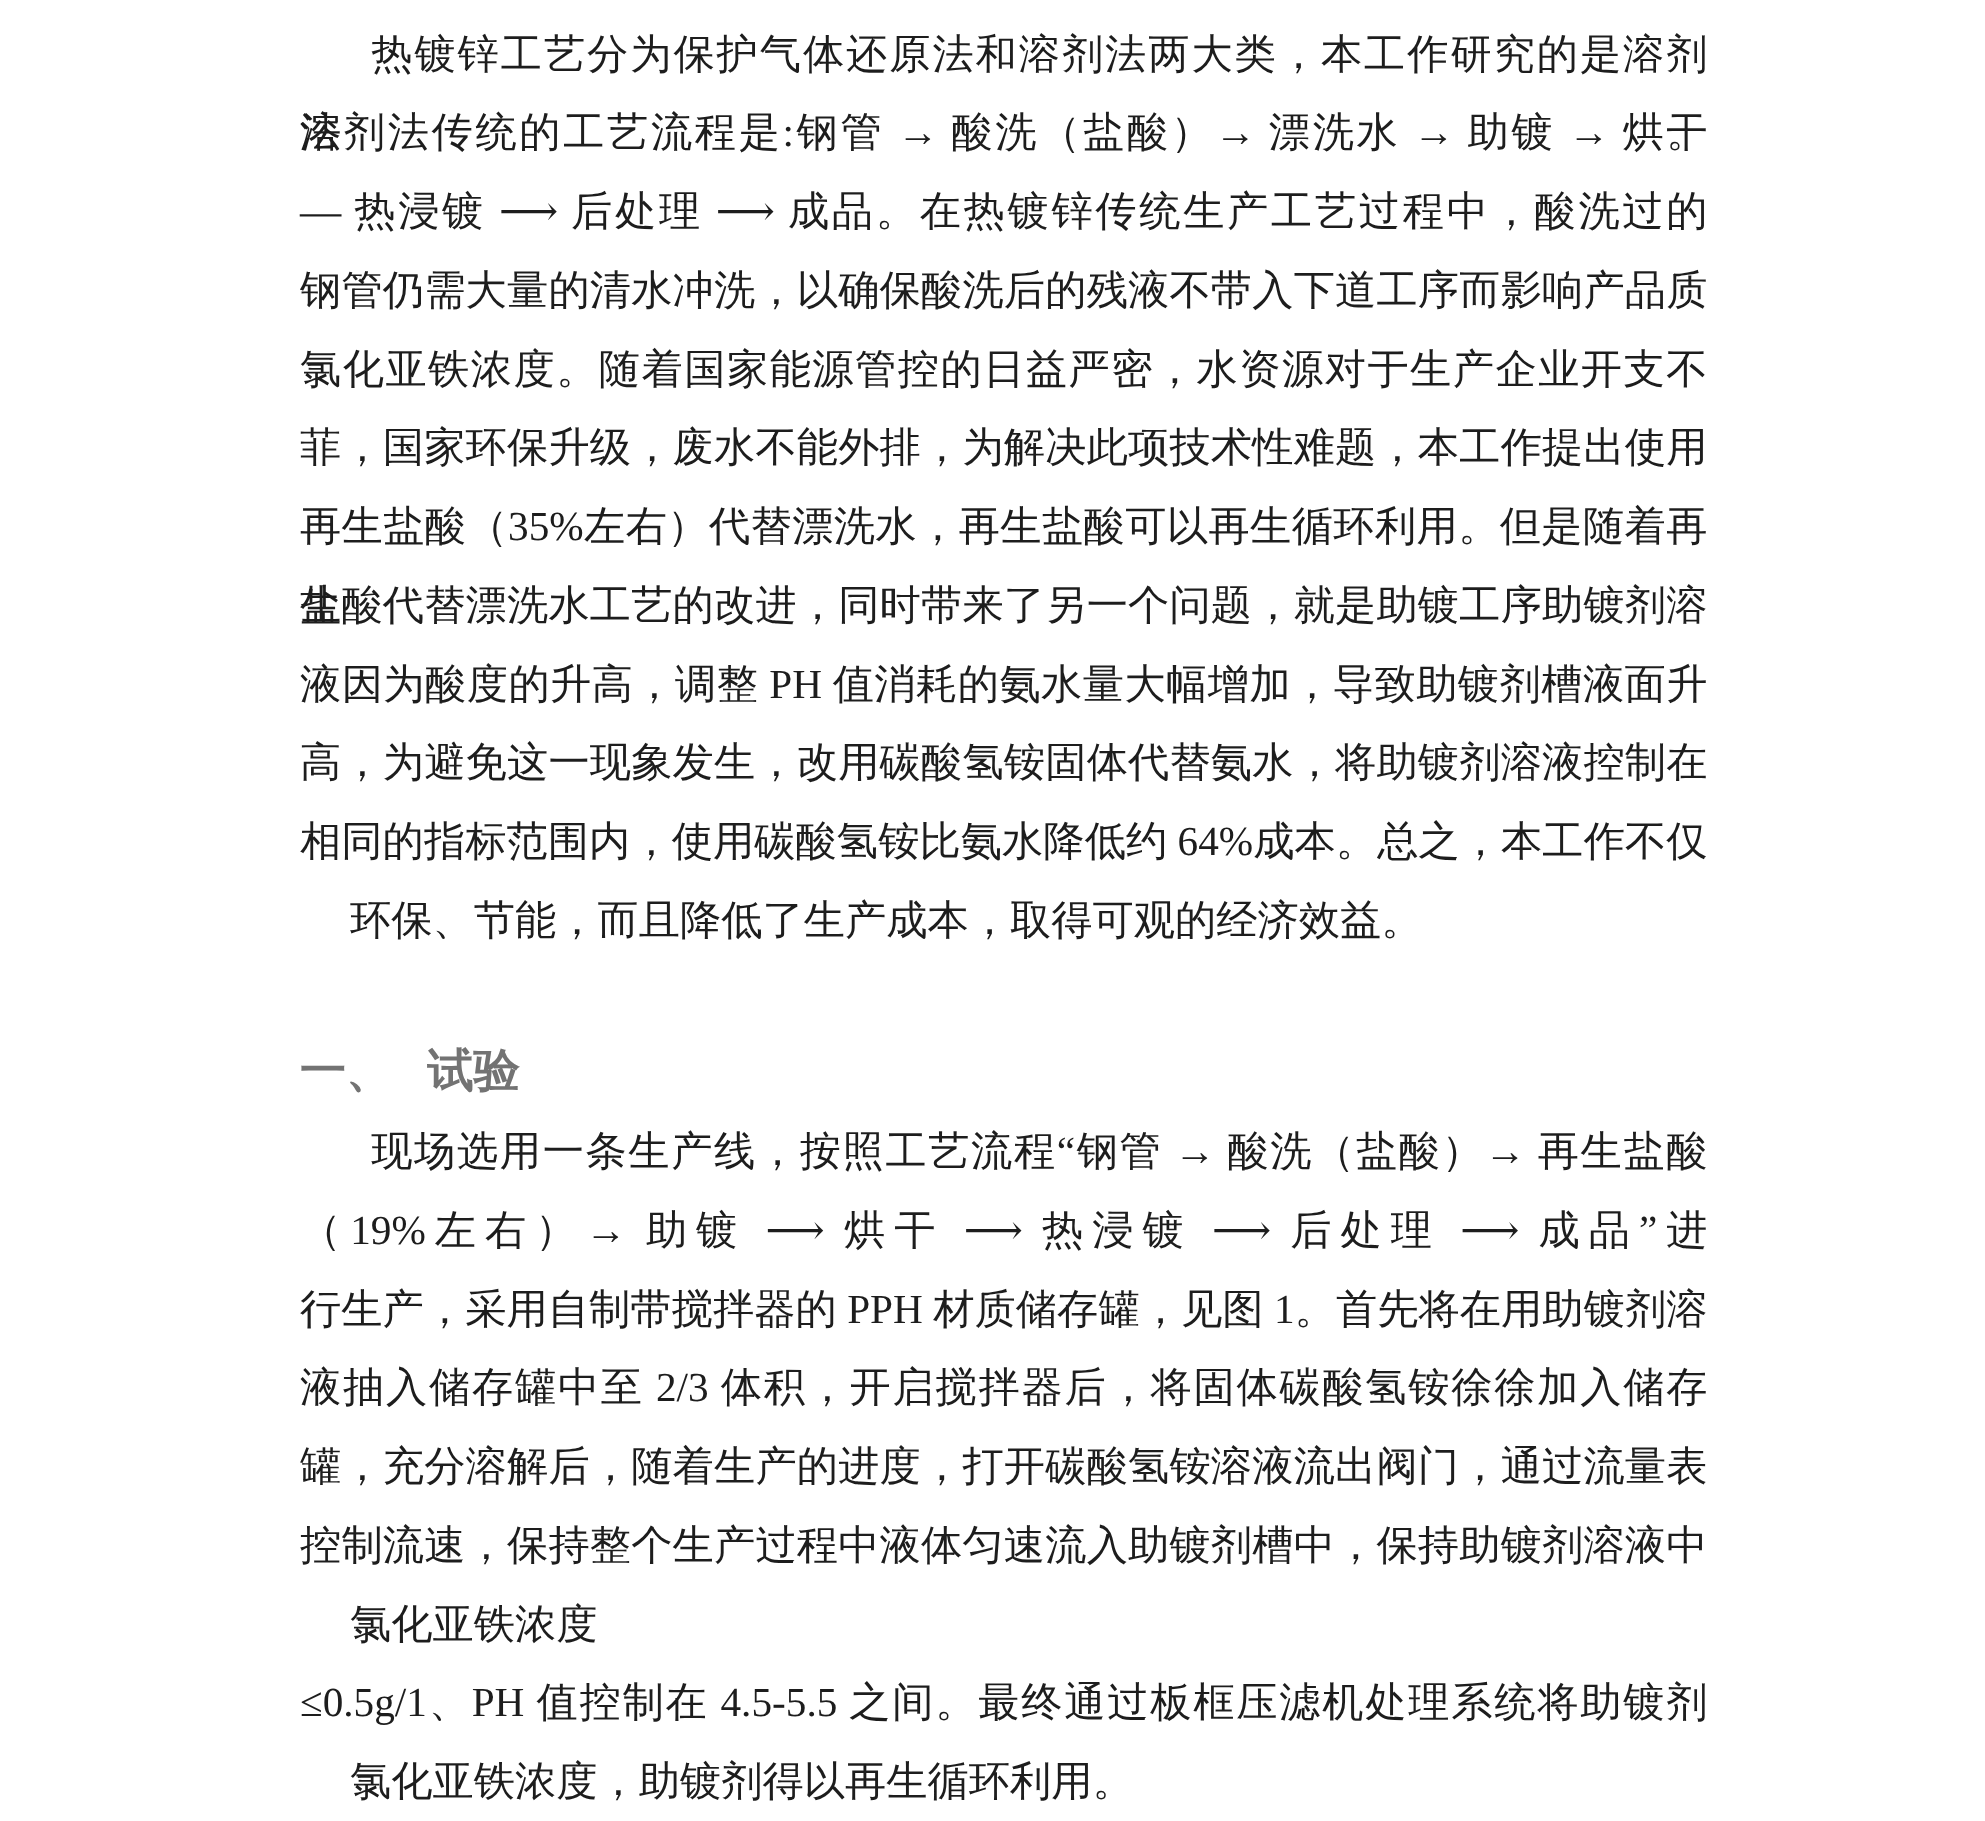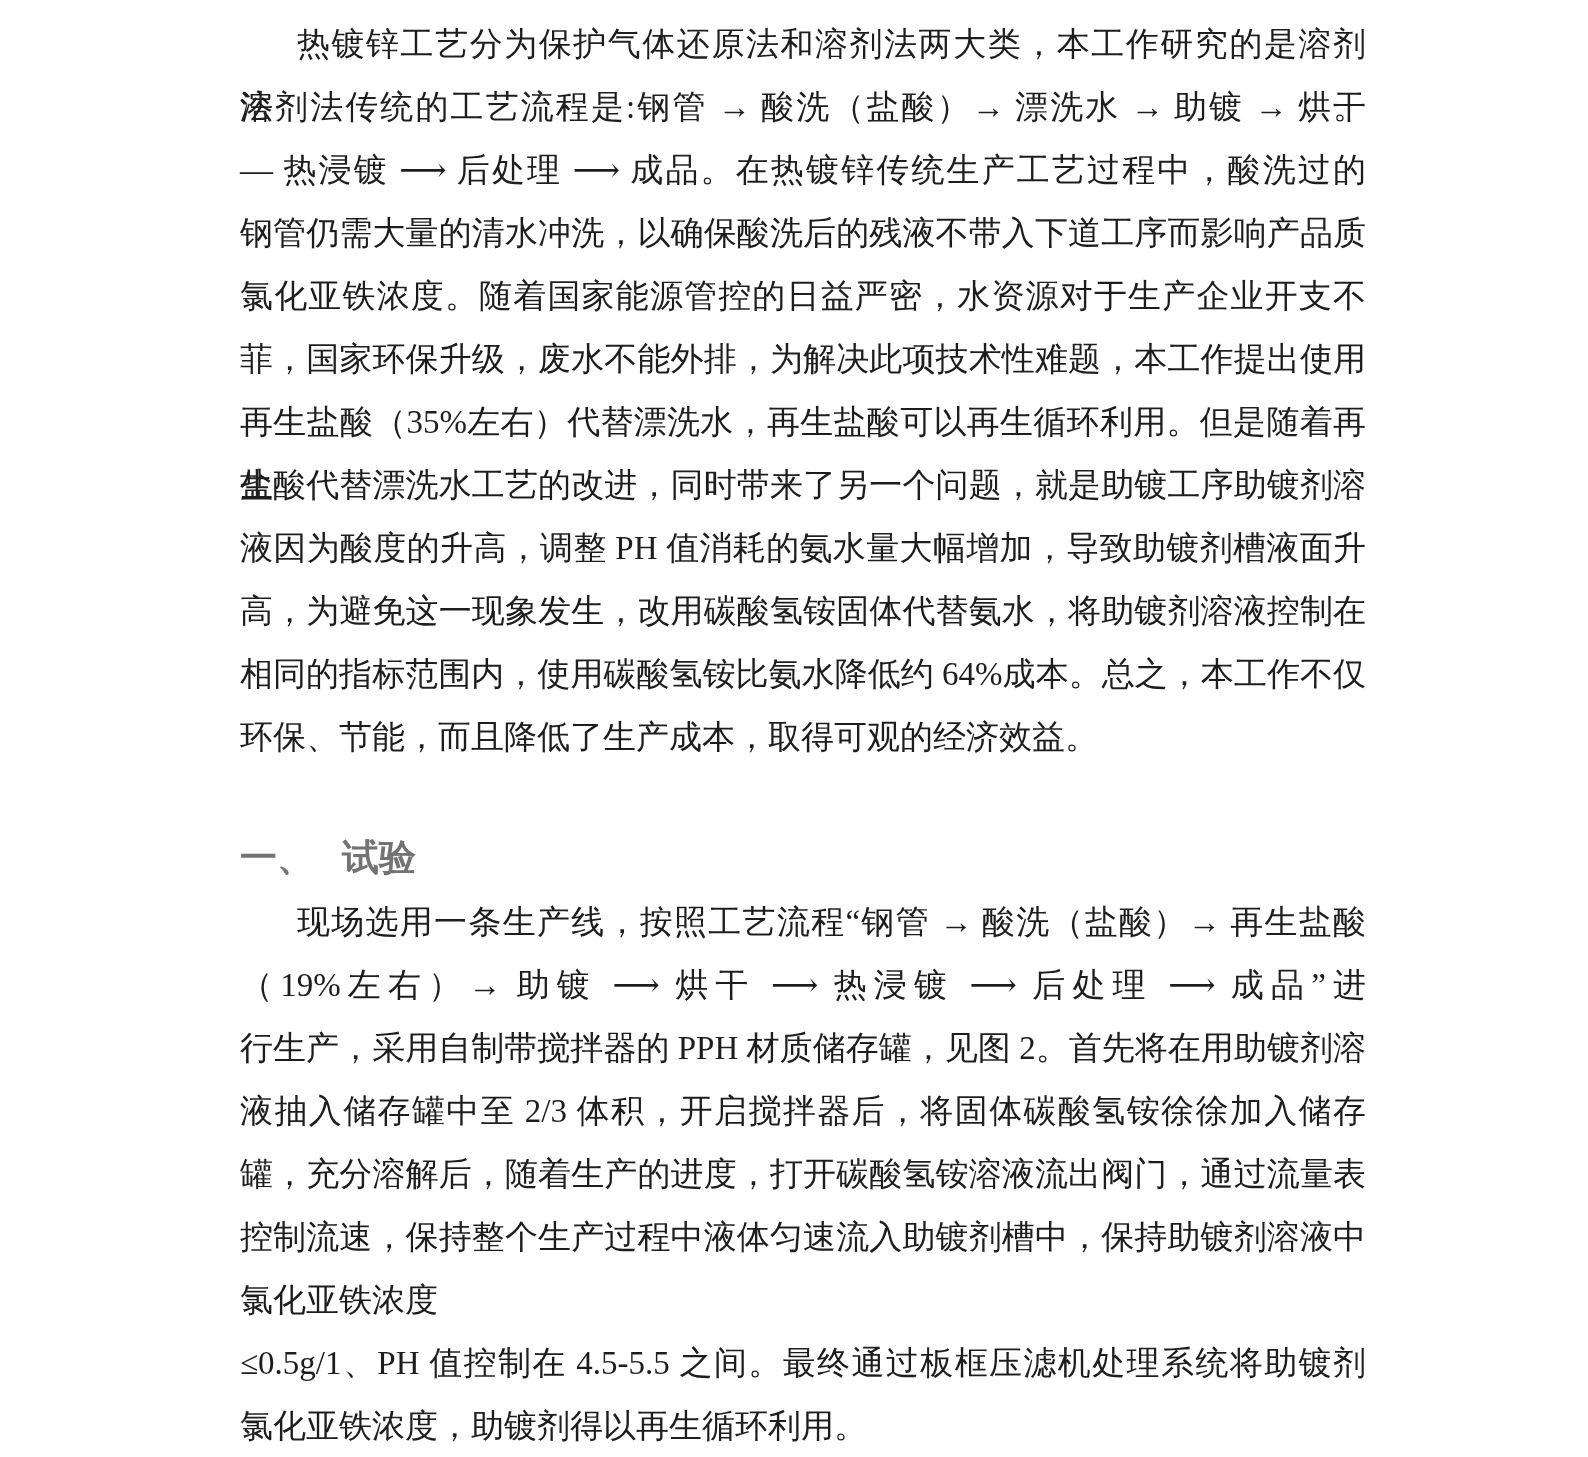--- a/index.html
+++ b/index.html
@@ -35,20 +35,21 @@
     text-align: justify;
     text-align-last: justify;
     white-space: normal;
   }
   .line--indent {
     text-indent: 57px;
   }
   .line--plain {
     text-align: left;
     text-align-last: auto;
+    margin-left: 40px;
   }
   .heading {
     margin-top: 56px;
     height: 66px;
     line-height: 66px;
     font-size: 37px;
     font-weight: bold;
     color: #737373;
   }
   .heading .title {
@@ -75,21 +76,21 @@
     <div class="line line--plain">环保、节能，而且降低了生产成本，取得可观的经济效益。</div>
   </div>
 
   <div class="heading">
     <span class="num">一、</span><span class="title">试验</span>
   </div>
 
   <div class="para">
     <div class="line line--indent">现场选用一条生产线，按照工艺流程“钢管 → 酸洗（盐酸）→ 再生盐酸</div>
     <div class="line">（19%左右）→ 助镀 ⟶ 烘干 ⟶ 热浸镀 ⟶ 后处理 ⟶ 成品”进</div>
-    <div class="line">行生产，采用自制带搅拌器的 PPH 材质储存罐，见图 2。首先将在用助镀剂溶</div>
+    <div class="line">行生产，采用自制带搅拌器的 PPH 材质储存罐，见图 1。首先将在用助镀剂溶</div>
     <div class="line">液抽入储存罐中至 2/3 体积，开启搅拌器后，将固体碳酸氢铵徐徐加入储存</div>
     <div class="line">罐，充分溶解后，随着生产的进度，打开碳酸氢铵溶液流出阀门，通过流量表</div>
     <div class="line">控制流速，保持整个生产过程中液体匀速流入助镀剂槽中，保持助镀剂溶液中</div>
     <div class="line line--plain">氯化亚铁浓度</div>
     <div class="line">≤0.5g/1、PH 值控制在 4.5-5.5 之间。最终通过板框压滤机处理系统将助镀剂</div>
     <div class="line line--plain">氯化亚铁浓度，助镀剂得以再生循环利用。</div>
   </div>
 
 </div>
 

